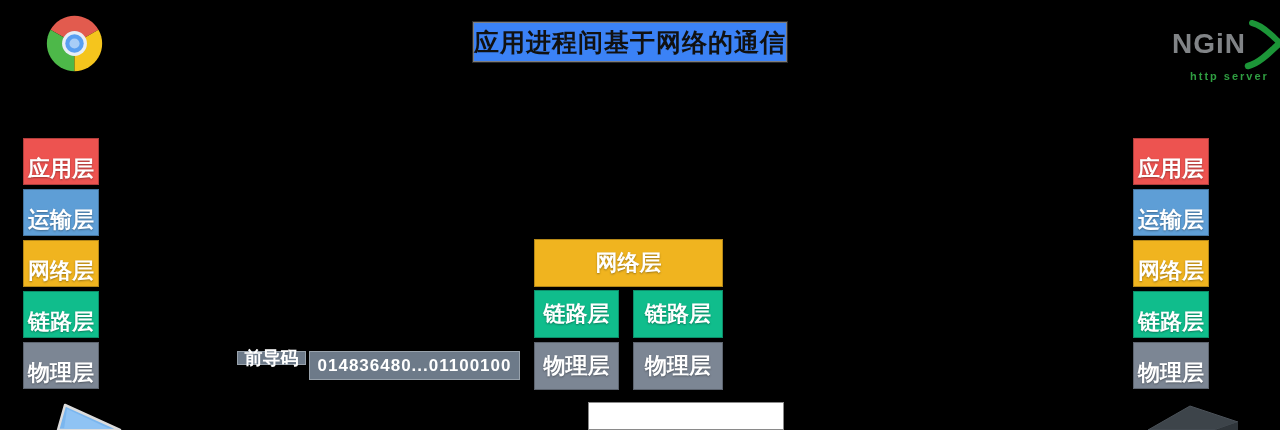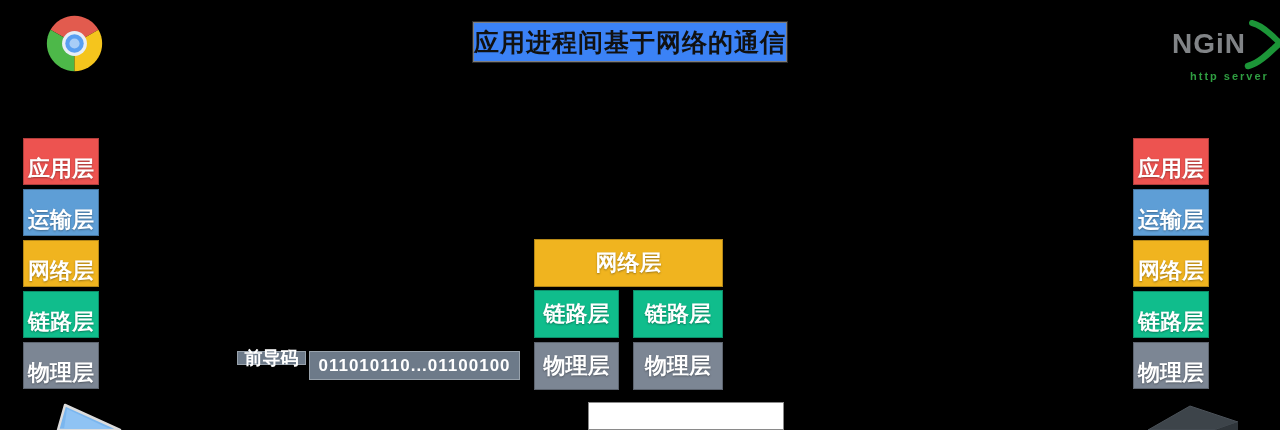--- a/index.html
+++ b/index.html
@@ -122,21 +122,21 @@
       <span>物理层</span>
     </div>
   <div class="mid-box mid-phys-r" style="background-color: rgb(124, 134, 148);">
       <span>物理层</span>
     </div>
 
   <div class="preamble-label" style="background-color: rgb(109, 122, 137);">
       <span>前导码</span>
     </div>
   <div class="preamble-bits" style="background-color: rgb(109, 122, 137);">
-      <span>011010110...01100100</span>
+      <span>014836480...01100100</span>
     </div>
 
   <div class="stack stack-right">
     <div class="layer-box" style="background-color: rgb(237, 83, 80);">
         <span>应用层</span>
       </div>
     <div class="layer-box" style="background-color: rgb(94, 158, 214);">
         <span>运输层</span>
       </div>
     <div class="layer-box" style="background-color: rgb(240, 180, 31);">

